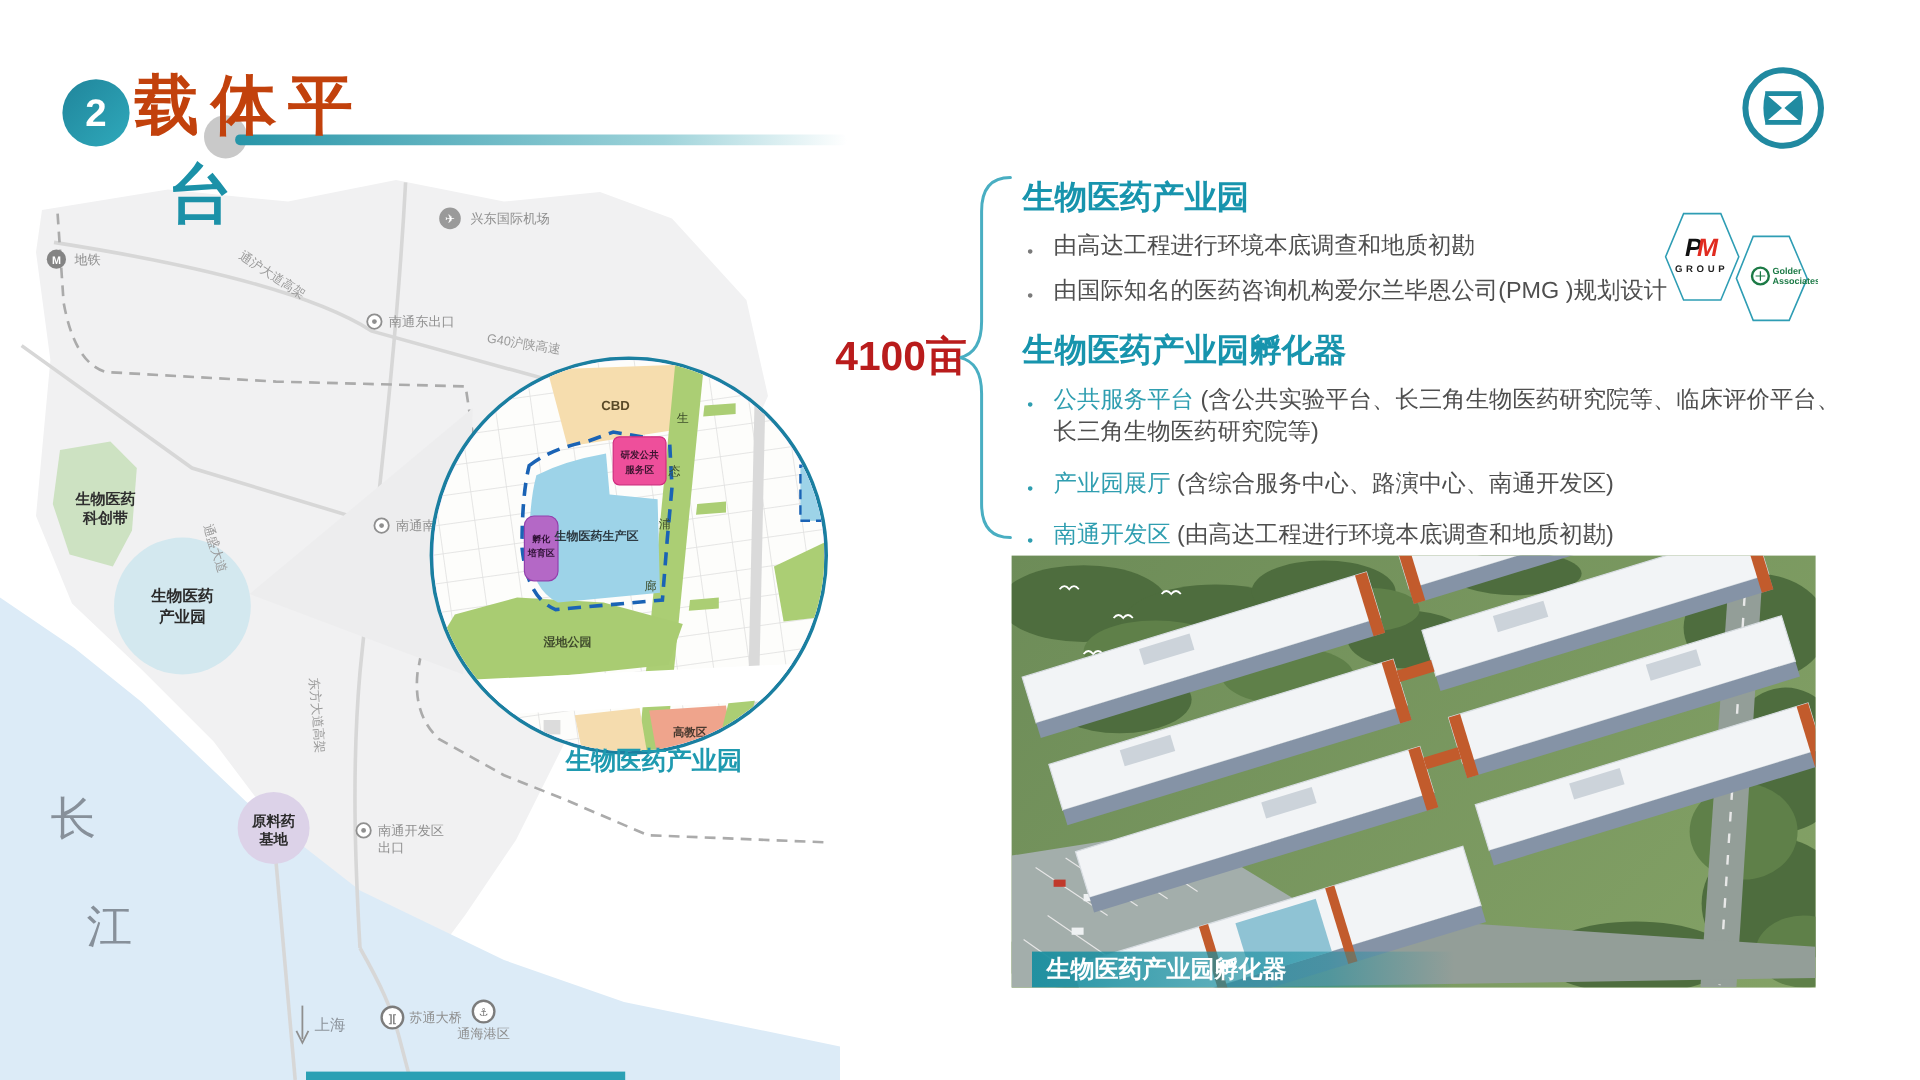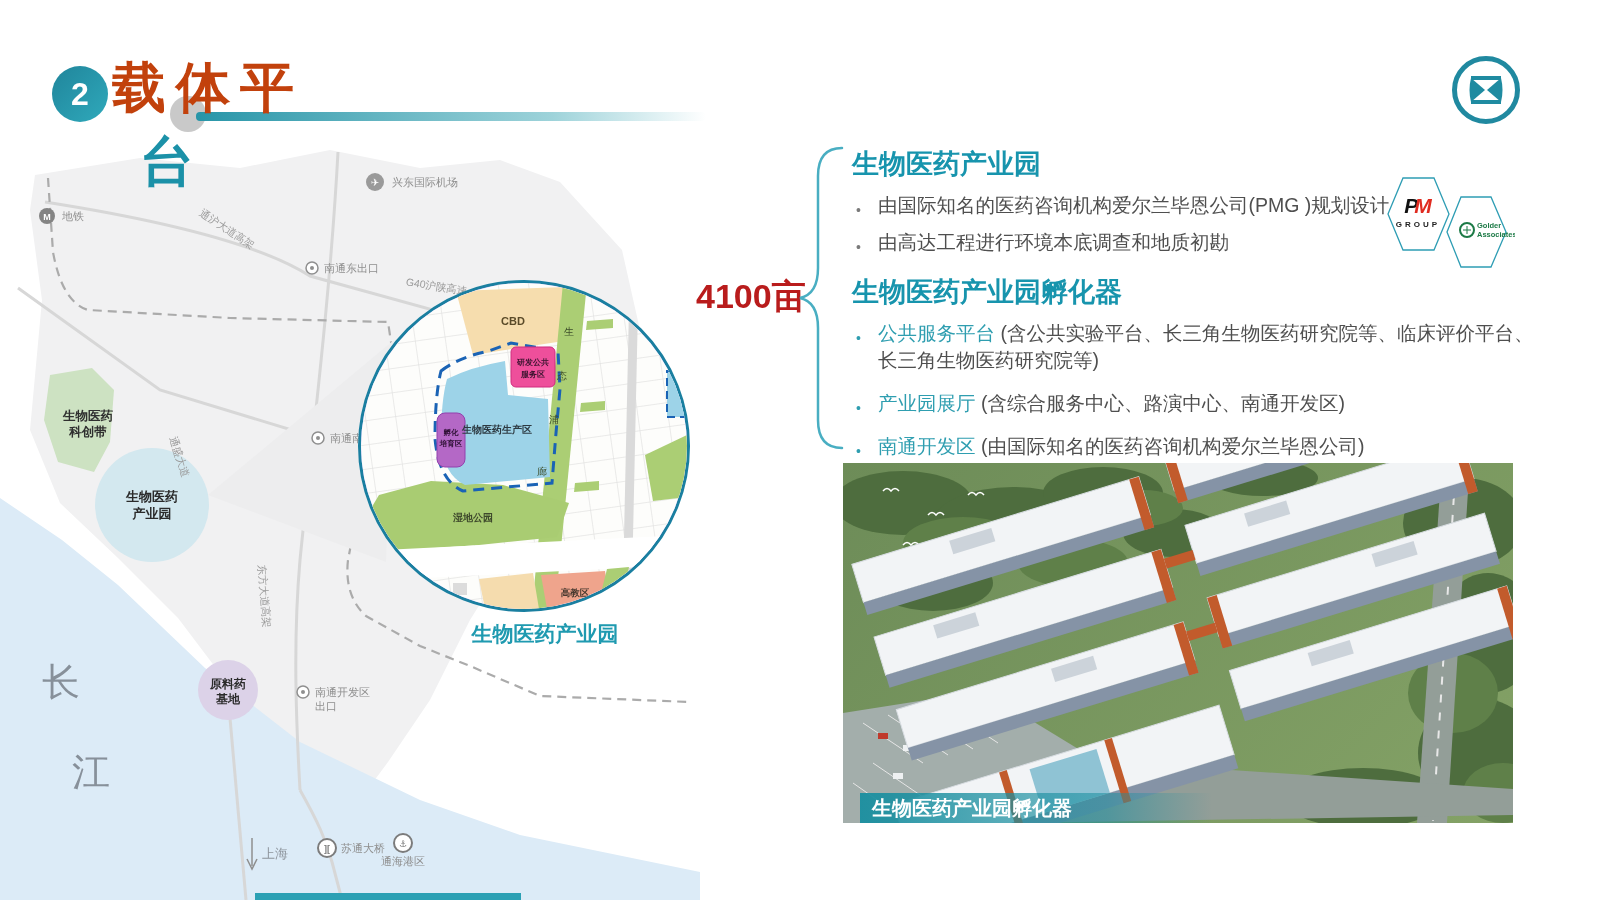--- a/index.html
+++ b/index.html
@@ -29,21 +29,21 @@
   .bullet.teal .dot::before{color:#2f9eb0;}
   .term{color:#2f9eb0;margin-top:22px;}
   .sec2{margin-top:18px;}
   .sec2 .bullet{margin-bottom:16px;}
 
   .area-label{left:696px;top:274px;font-size:34px;font-weight:bold;color:#b91c1c;}
   .brace-svg{left:794px;top:146px;}
 
   
   .map-svg{left:0;top:140px;}
-  .inset{left:358px;top:280px;width:326px;height:326px;border:3px solid #1a7fa0;border-radius:50%;
+  .inset{left:358px;top:297px;width:326px;height:326px;border:3px solid #1a7fa0;border-radius:50%;
     overflow:hidden;background:#c4b5fd;}
   .inset-caption{left:430px;top:620px;width:230px;text-align:center;font-size:21px;font-weight:bold;color:#1f9ab0;}
 
   
   .partners{left:1385px;top:175px;}
   .pm-text{font-style:italic;font-weight:bold;font-size:21px;fill:#111;}
   .pm-m{fill:#e02b20;}
   .pm-group{font-size:8px;font-weight:bold;letter-spacing:3px;fill:#222;}
   .golder-text{font-size:7.5px;font-weight:bold;fill:#1c7a46;}
 
@@ -221,40 +221,40 @@
   <div class="abs area-label">4100亩</div>
   <svg class="abs brace-svg" width="52" height="306" viewBox="0 0 52 306">
     <path d="M48,2 Q24,2 24,30 L24,122 Q24,148 6,152 Q24,156 24,182 L24,274 Q24,302 48,302" stroke="#49aec2" stroke-width="2.5" fill="none" stroke-linecap="round"></path>
   </svg>
 
   <div class="abs sections">
     <div>
       <div class="sec-heading">生物医药产业园</div>
       <div class="bullet">
         <span class="dot"></span>
+        <span>由高达工程进行环境本底调查和地质初勘</span>
+      </div>
+      <div class="bullet">
+        <span class="dot"></span>
         <span>由国际知名的医药咨询机构爱尔兰毕恩公司(PMG )规划设计</span>
-      </div>
-      <div class="bullet">
-        <span class="dot"></span>
-        <span>由高达工程进行环境本底调查和地质初勘</span>
       </div>
     </div>
     <div class="sec2">
       <div class="sec-heading">生物医药产业园孵化器</div>
       <div class="bullet teal">
         <span class="dot"></span>
         <span><span class="term">公共服务平台</span><span> (含公共实验平台、长三角生物医药研究院等、临床评价平台、长三角生物医药研究院等)</span></span>
       </div>
       <div class="bullet teal">
         <span class="dot"></span>
         <span><span class="term">产业园展厅</span><span> (含综合服务中心、路演中心、南通开发区)</span></span>
       </div>
       <div class="bullet teal">
         <span class="dot"></span>
-        <span><span class="term">南通开发区</span><span> (由国际知名的医药咨询机构爱尔兰毕恩公司)</span></span>
+        <span><span class="term">南通开发区</span><span> (由高达工程进行环境本底调查和地质初勘)</span></span>
       </div>
     </div>
   </div>
 
   <svg class="abs partners" width="130" height="95" viewBox="0 0 130 95">
     <g>
       <polygon points="3,39 18,3 49,3 64,39 49,75 18,75" fill="#ffffff" stroke="#2e9db4" stroke-width="1.3"></polygon>
       <text class="pm-text" x="33" y="38" text-anchor="middle"><tspan fill="#111">P</tspan><tspan class="pm-m" dx="-4">M</tspan></text>
       <text class="pm-group" x="33" y="52" text-anchor="middle">GROUP</text>
     </g>

